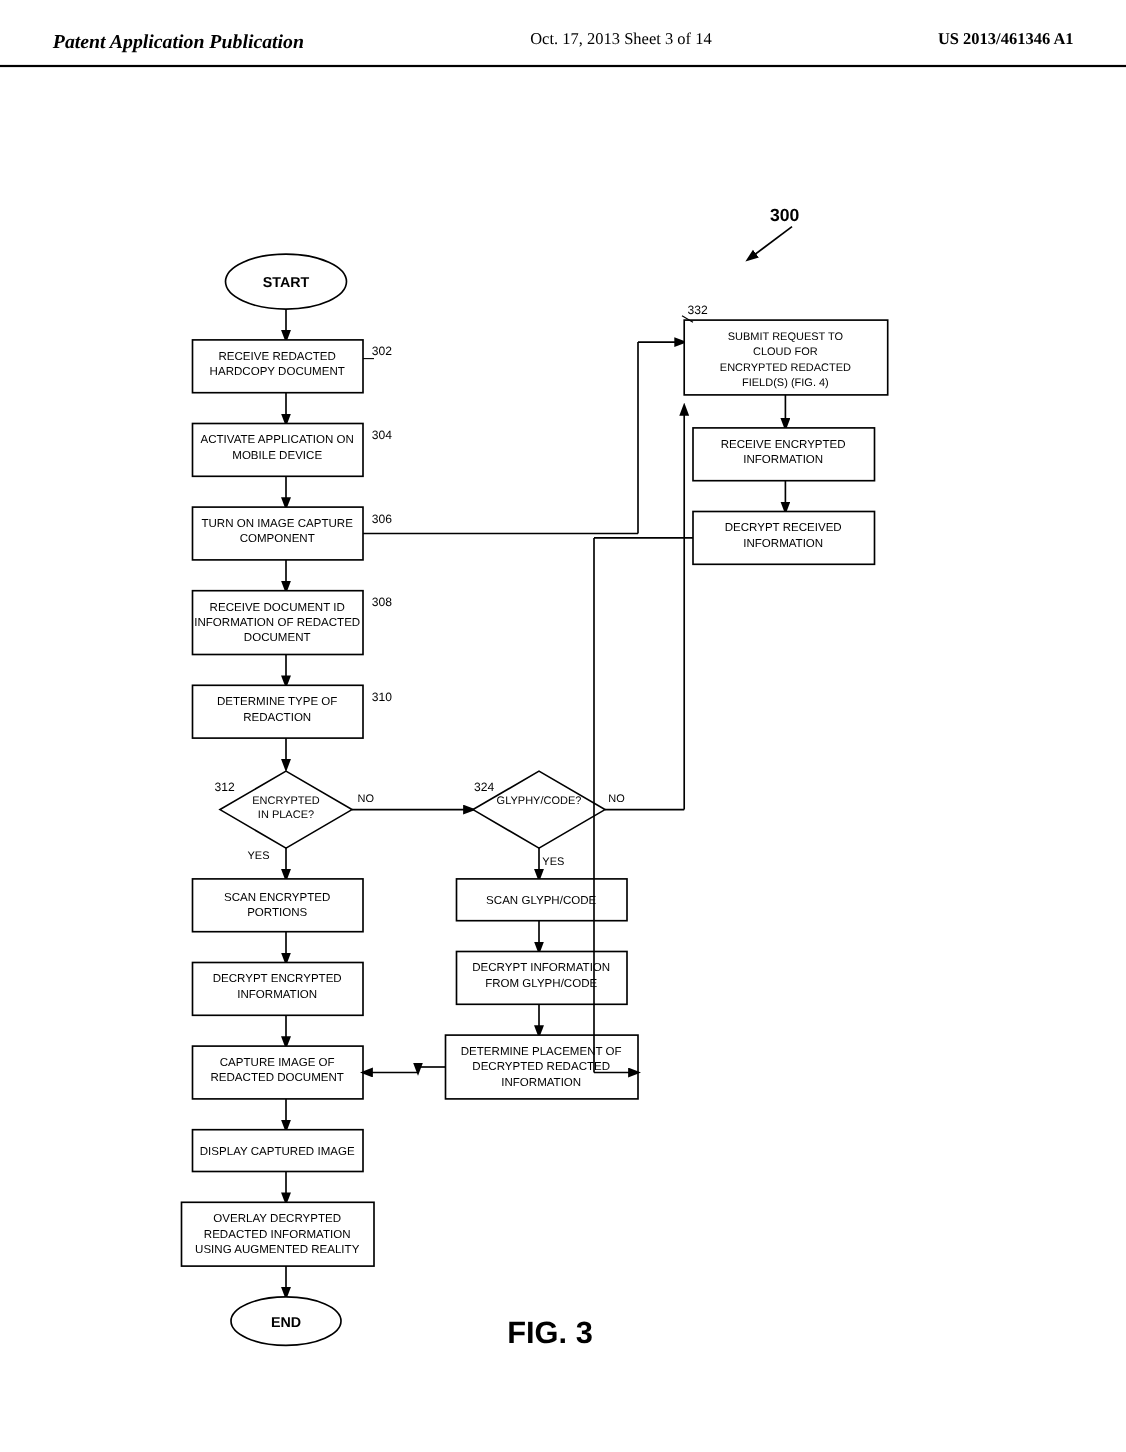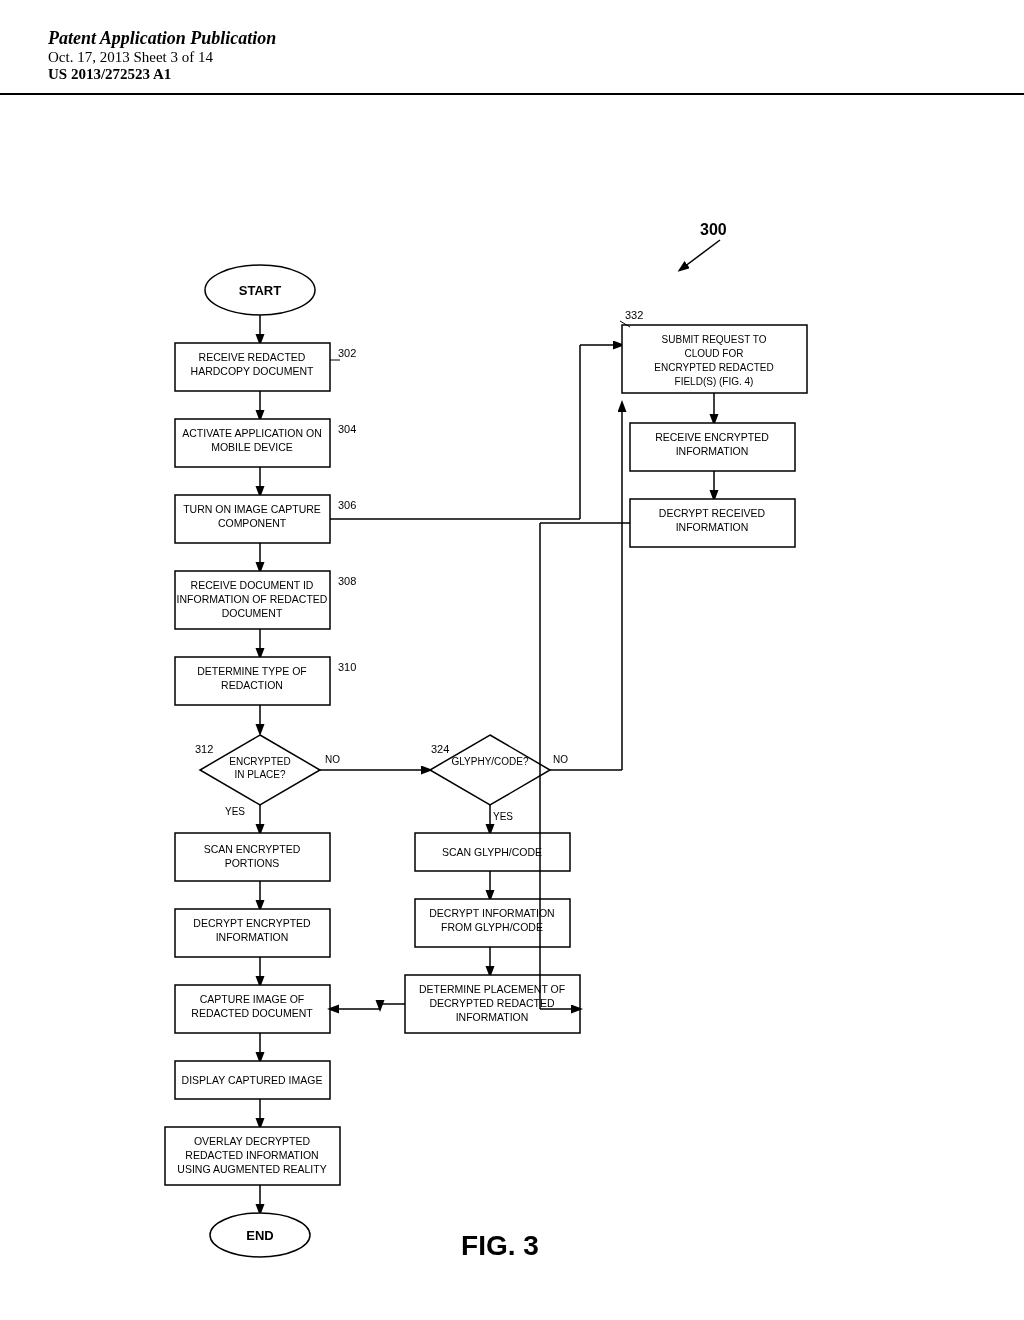--- a/index.html
+++ b/index.html
@@ -11,21 +11,20 @@
       position: relative;
       overflow-x: hidden;
     }
 
     .page-header {
       display: flex;
       justify-content: space-between;
       align-items: flex-start;
       padding: 28px 48px 10px 48px;
       border-bottom: 2px solid #000;
-      flex-direction: column;
     }
 
     .header-left {
       font-size: 18px;
       font-weight: bold;
       font-style: italic;
     }
 
     .header-center {
       font-size: 15px;
@@ -54,21 +53,21 @@
     }
 
     
   </style>
 </head>
 <body>
 
 <div class="page-header">
   <div class="header-left">Patent Application Publication</div>
   <div class="header-center">Oct. 17, 2013   Sheet 3 of 14</div>
-  <div class="header-right">US 2013/272523 A1</div>
+  <div class="header-right">US 2013/461346 A1</div>
 </div>
 
 <div class="diagram-area">
   <svg viewBox="0 0 1024 1200" xmlns="http://www.w3.org/2000/svg" font-family="Arial, sans-serif" font-size="11">
 
     <defs>
       <marker id="arrow" markerWidth="8" markerHeight="8" refX="6" refY="3" orient="auto">
         <path d="M0,0 L0,6 L8,3 z" fill="#000"></path>
       </marker>
     </defs>

